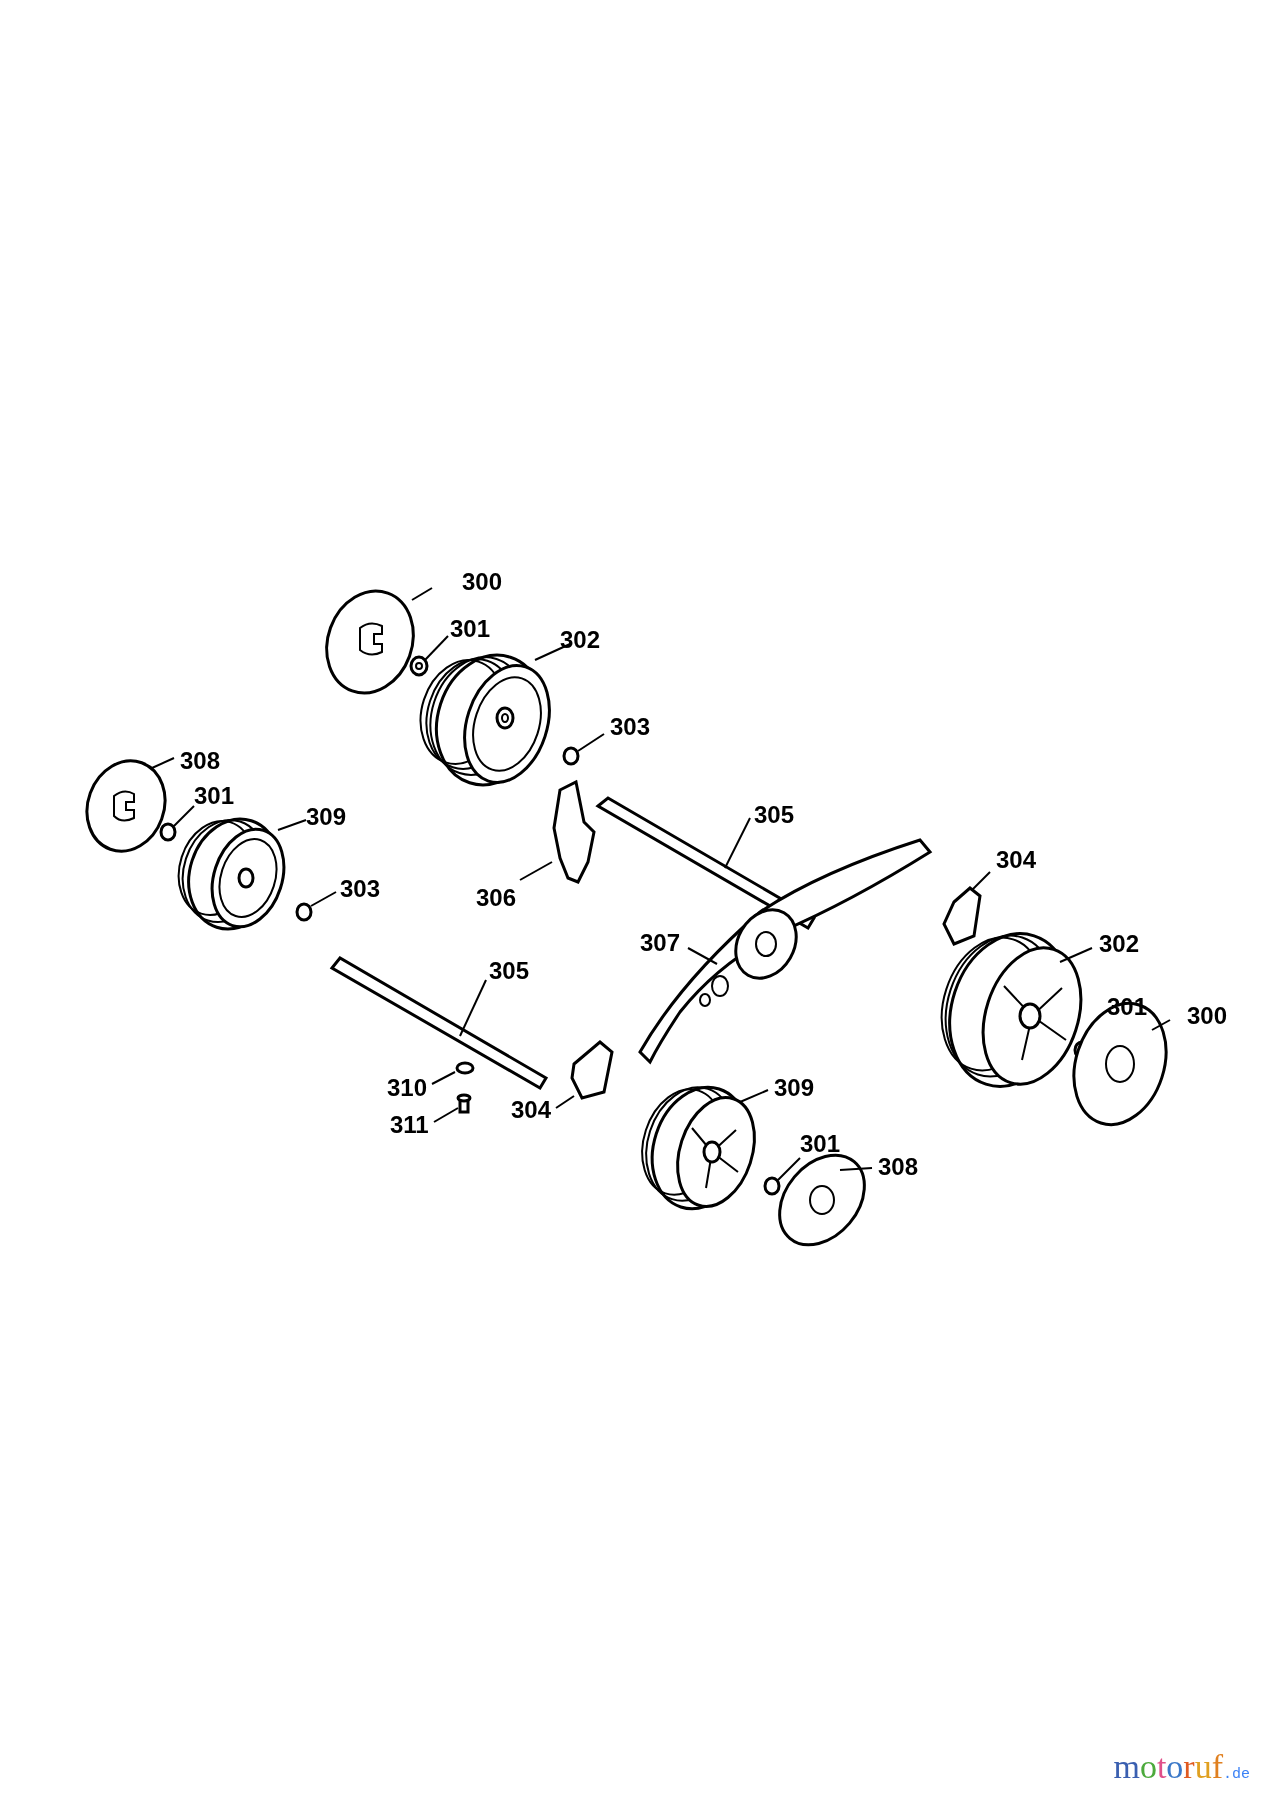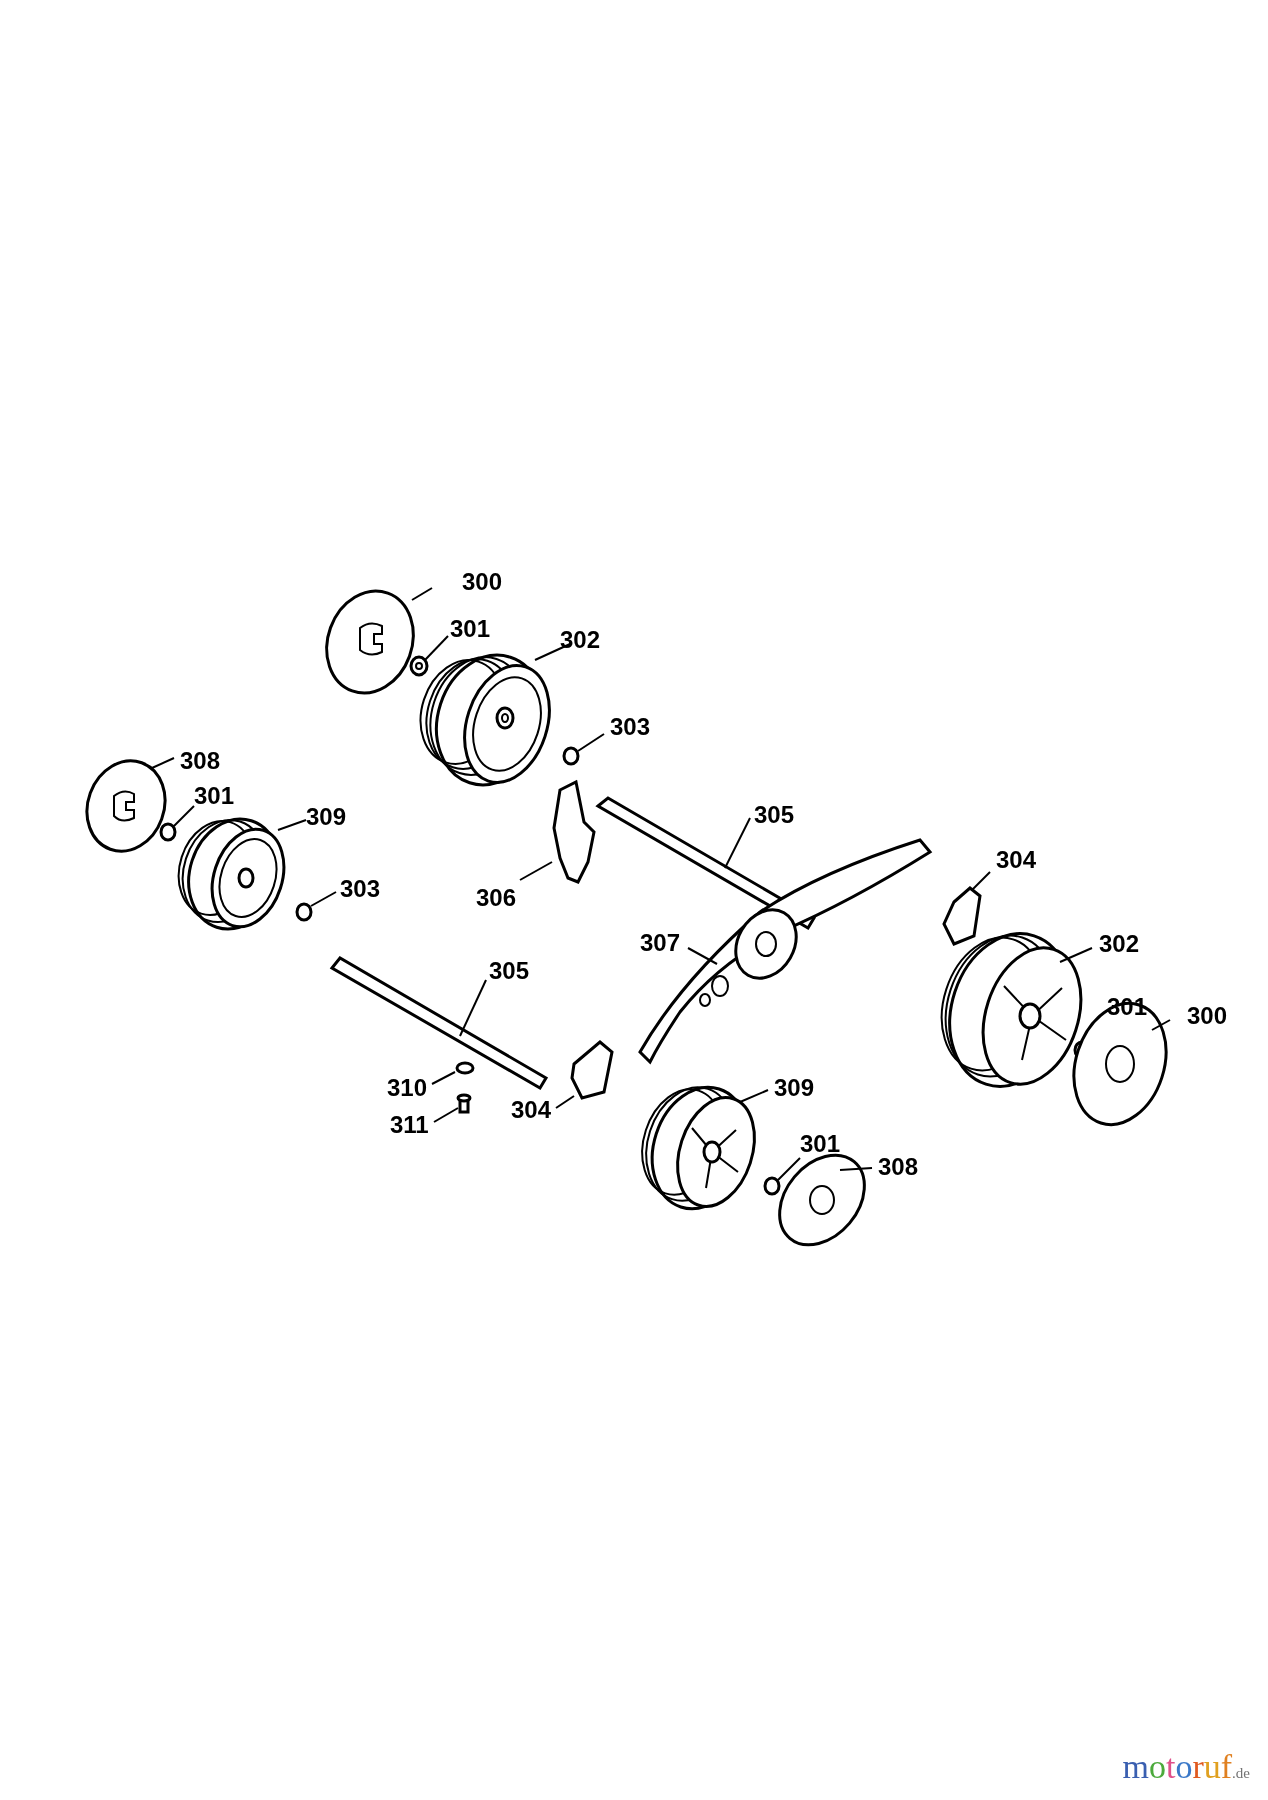--- a/index.html
+++ b/index.html
@@ -3,21 +3,21 @@
 <meta charset="utf-8">
 <style>
   html, body { margin:0; padding:0; background:#ffffff; }
   body { width:1268px; height:1800px; position:relative; overflow:hidden; font-family:"Liberation Sans", sans-serif; }
   #diagram { position:absolute; left:0; top:0; width:1268px; height:1800px; }
   .part { fill:#ffffff; stroke:#000; stroke-width:3; }
   .thin { fill:none; stroke:#000; stroke-width:2; }
   .leader { stroke:#000; stroke-width:2; fill:none; }
   .lbl { font-family:"Liberation Sans", sans-serif; font-weight:bold; font-size:24px; fill:#000; }
   .watermark { position:absolute; right:18px; bottom:14px; font-family:"Liberation Serif", serif; font-size:34px; letter-spacing:0px; }
-  .watermark .tld { font-size:15px; color:#737373; }
+  .watermark .tld { font-size:15px; color:#3b82f6;font-family:Liberation Mono, monospace; }
 </style>
 </head>
 <body>
 
 <svg id="diagram" viewBox="0 0 1268 1800" xmlns="http://www.w3.org/2000/svg">
 
   <g>
     <ellipse class="part" cx="370" cy="642" rx="42" ry="52" transform="rotate(20 370 642)"></ellipse>
     <path class="thin" d="M360 628 q10 -8 22 -2 l0 8 l-8 0 l0 10 l8 0 l0 8 q-12 6 -22 -2 z"></path>
     <line class="leader" x1="412" y1="600" x2="432" y2="588"></line>

